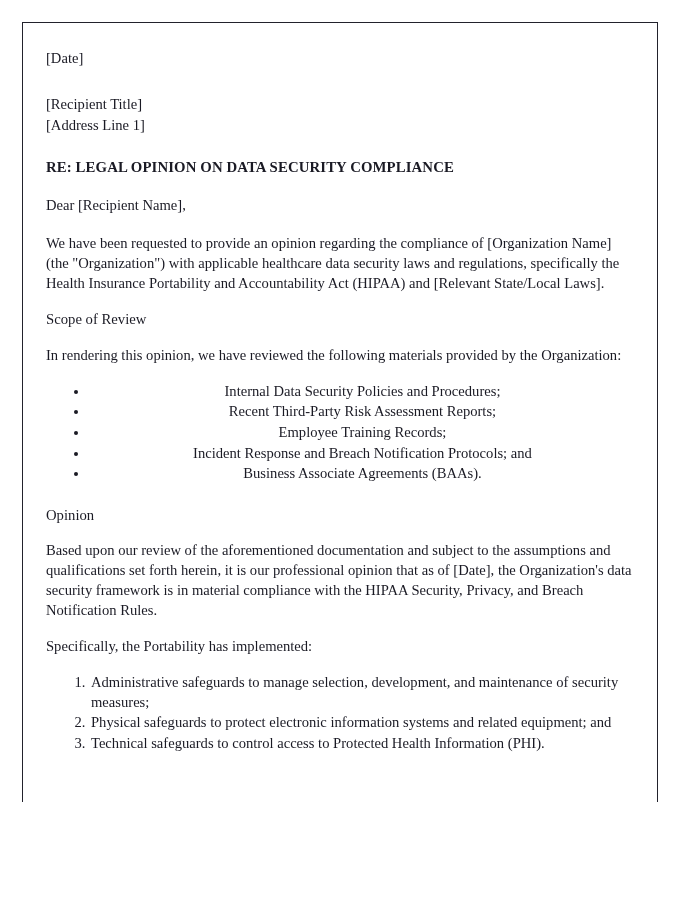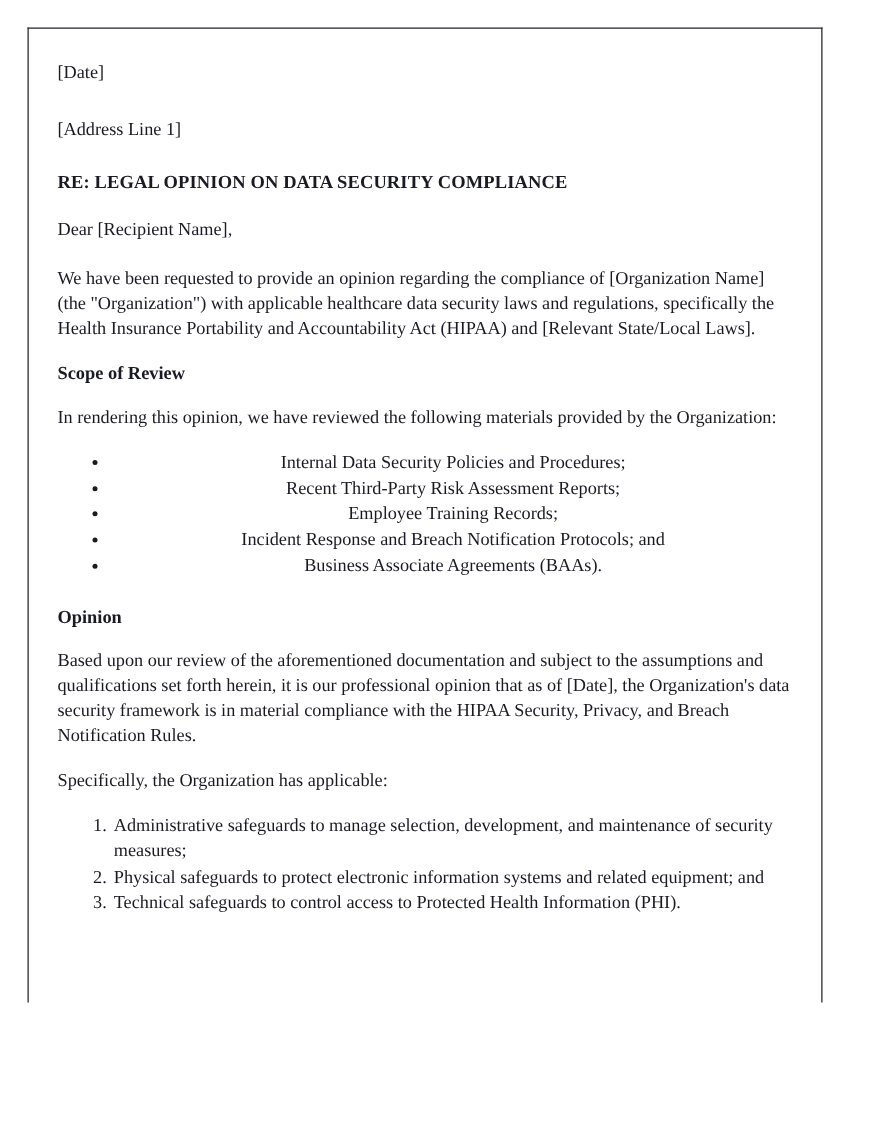--- a/index.html
+++ b/index.html
@@ -70,21 +70,21 @@
 
   p.para {
     font-size: 14.6px;
     line-height: 1.37;
     margin: 0 0 16px 0;
     text-align: left;
   }
 
   h2.section-heading {
     font-size: 14.7px;
-    font-weight: bold;
+    font-weight: normal;
     line-height: 1.3;
     margin: 0 0 16px 0;
   }
 
   
   ul.doc-list {
     margin: 0 0 16px 0;
     padding: 0 0 0 43px;
     list-style-type: disc;
     list-style-position: outside;
@@ -114,20 +114,21 @@
 </style>
 </head>
 <body>
 
 <div class="page-frame">
   <div class="page-body">
 
     <div class="date-line">[Date]</div>
 
     <div class="address-block">
+      <span class="addr-line">[Recipient Title]</span>
       <span class="addr-line">[Address Line 1]</span>
     </div>
 
     <div class="re-line">RE: LEGAL OPINION ON DATA SECURITY COMPLIANCE</div>
 
     <div class="salutation">Dear [Recipient Name],</div>
 
     <p class="para">We have been requested to provide an opinion regarding the compliance of [Organization Name] (the "Organization") with applicable healthcare data security laws and regulations, specifically the Health Insurance Portability and Accountability Act (HIPAA) and [Relevant State/Local Laws].</p>
 
     <h2 class="section-heading">Scope of Review</h2>
@@ -141,21 +142,21 @@
       <li>Incident Response and Breach Notification Protocols; and</li>
       <li>Business Associate Agreements (BAAs).</li>
     </ul>
 
     <div class="spacer-after-list"></div>
 
     <h2 class="section-heading">Opinion</h2>
 
     <p class="para">Based upon our review of the aforementioned documentation and subject to the assumptions and qualifications set forth herein, it is our professional opinion that as of [Date], the Organization's data security framework is in material compliance with the HIPAA Security, Privacy, and Breach Notification Rules.</p>
 
-    <p class="para">Specifically, the Organization has applicable:</p>
+    <p class="para">Specifically, the Portability has implemented:</p>
 
     <ol class="doc-list-num">
       <li>Administrative safeguards to manage selection, development, and maintenance of security measures;</li>
       <li>Physical safeguards to protect electronic information systems and related equipment; and</li>
       <li>Technical safeguards to control access to Protected Health Information (PHI).</li>
     </ol>
 
   </div>
 </div>
 

